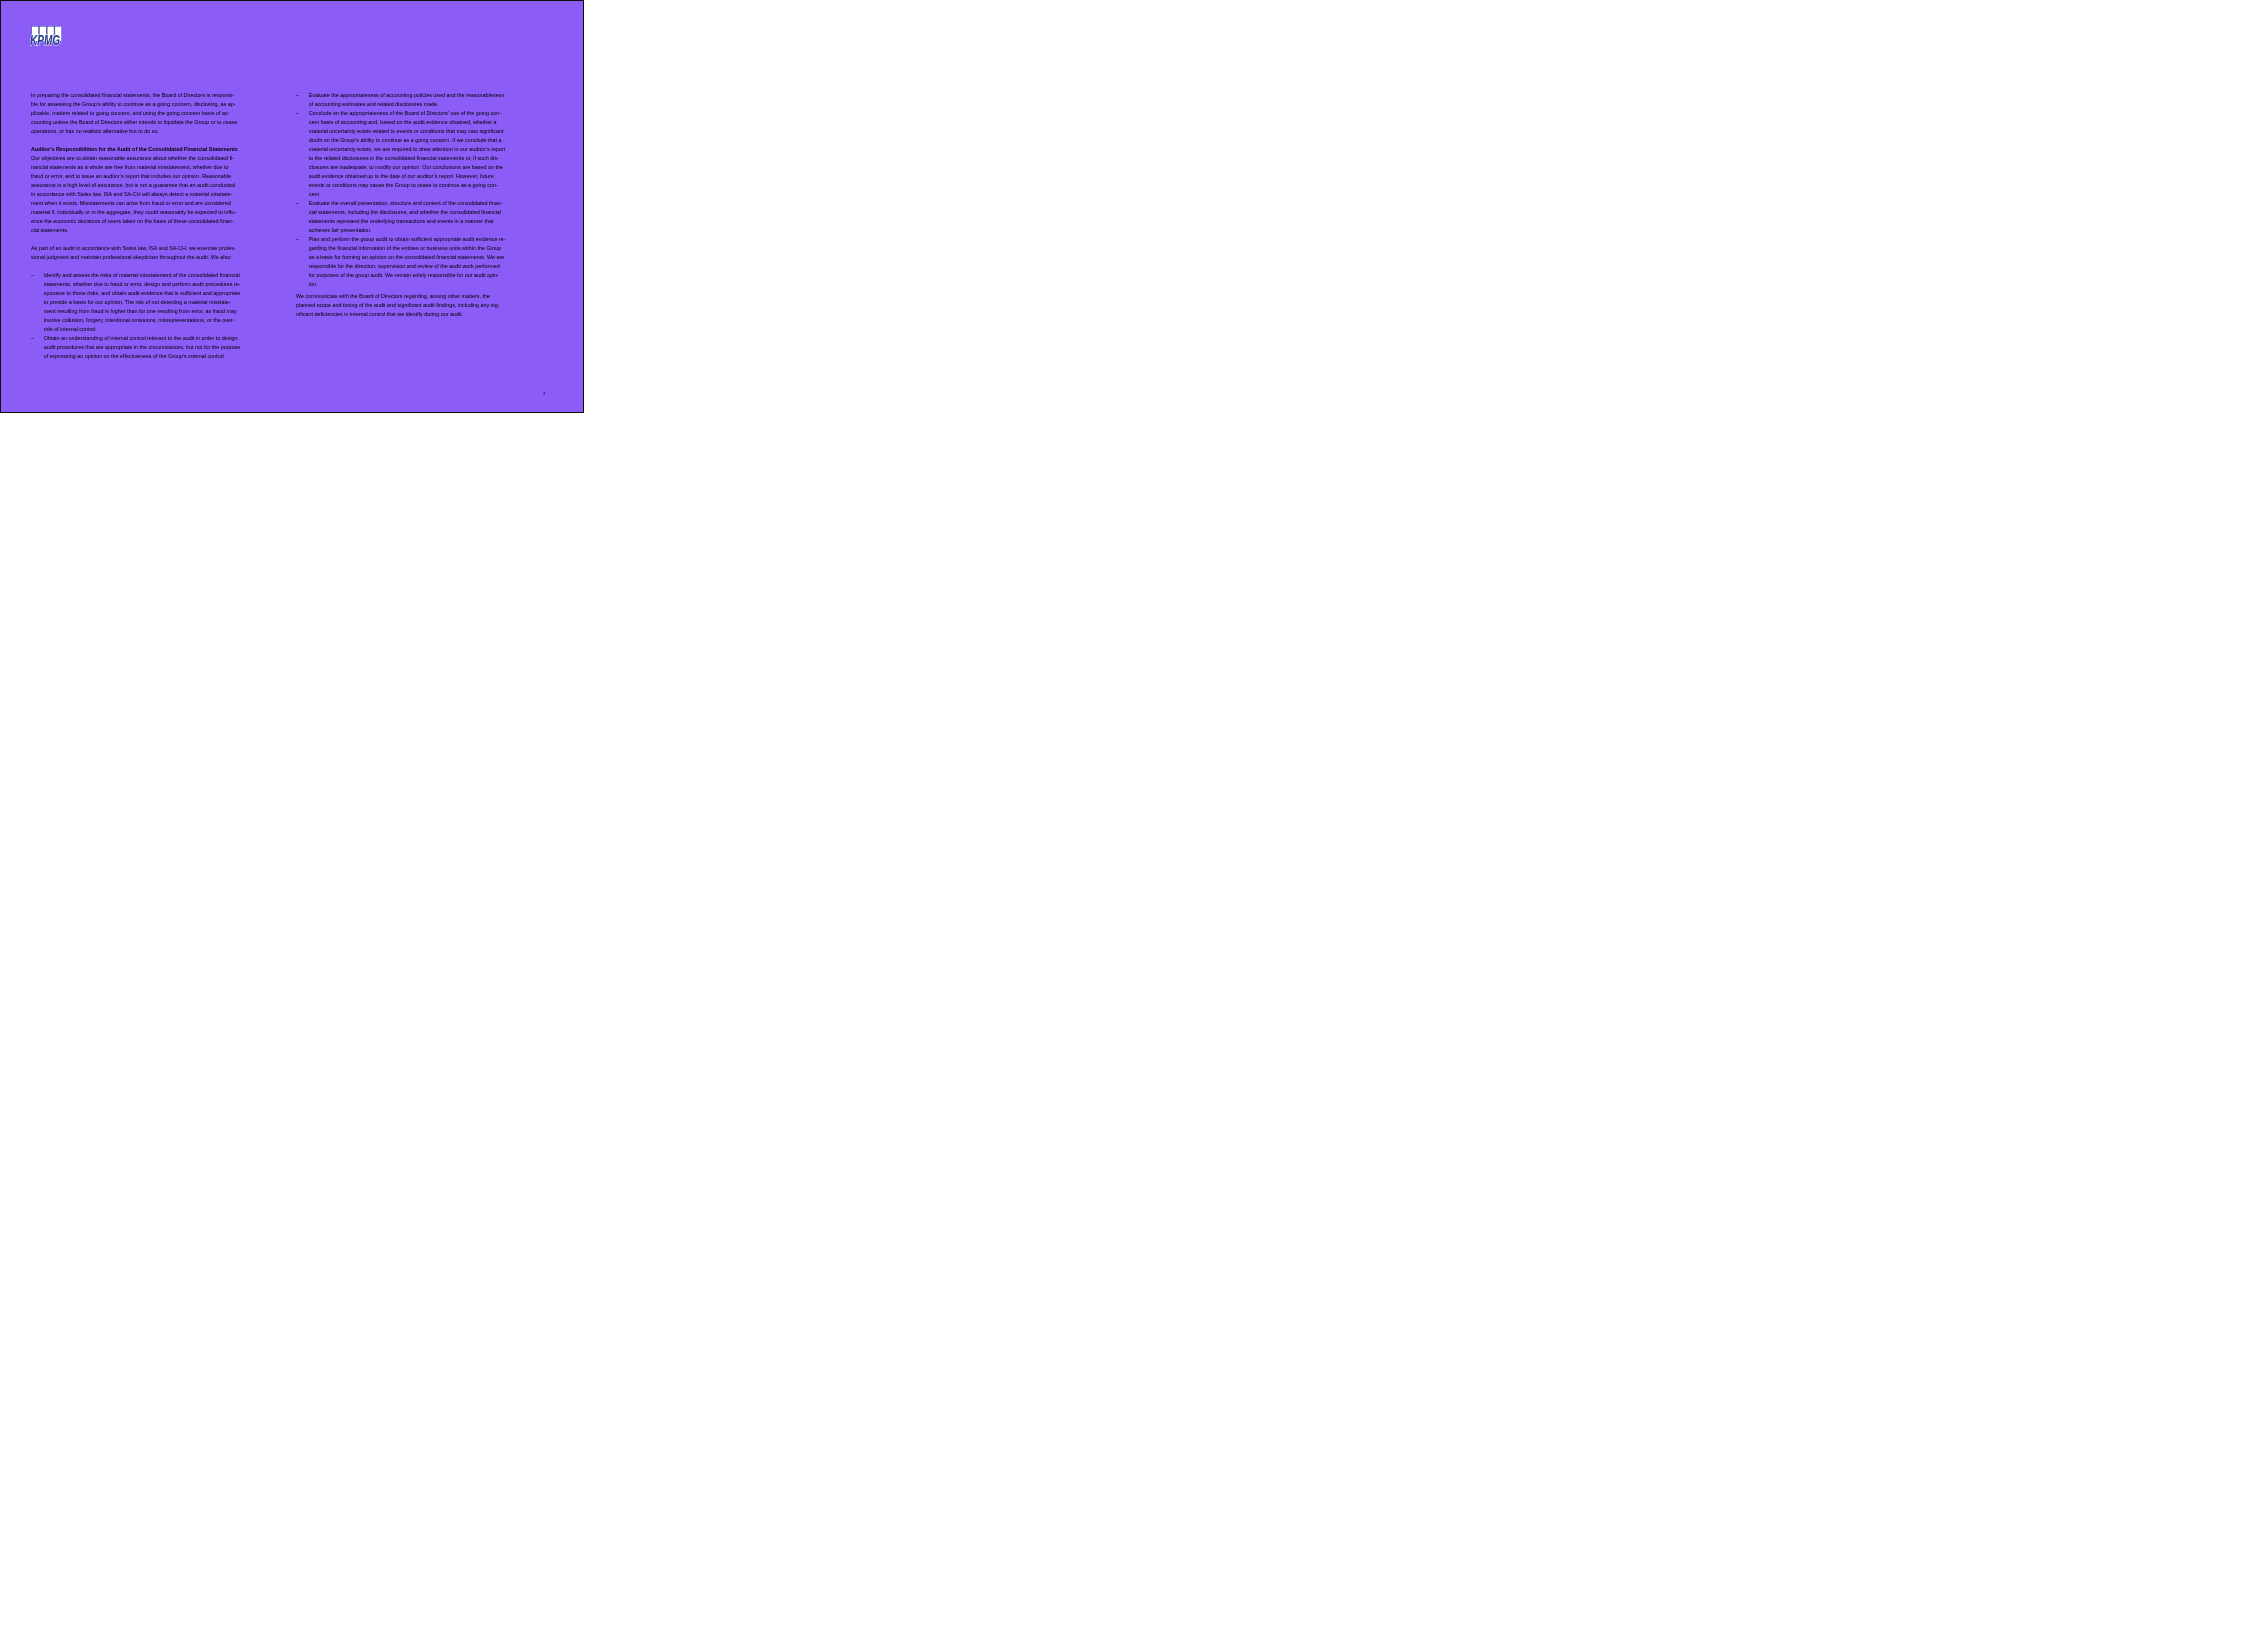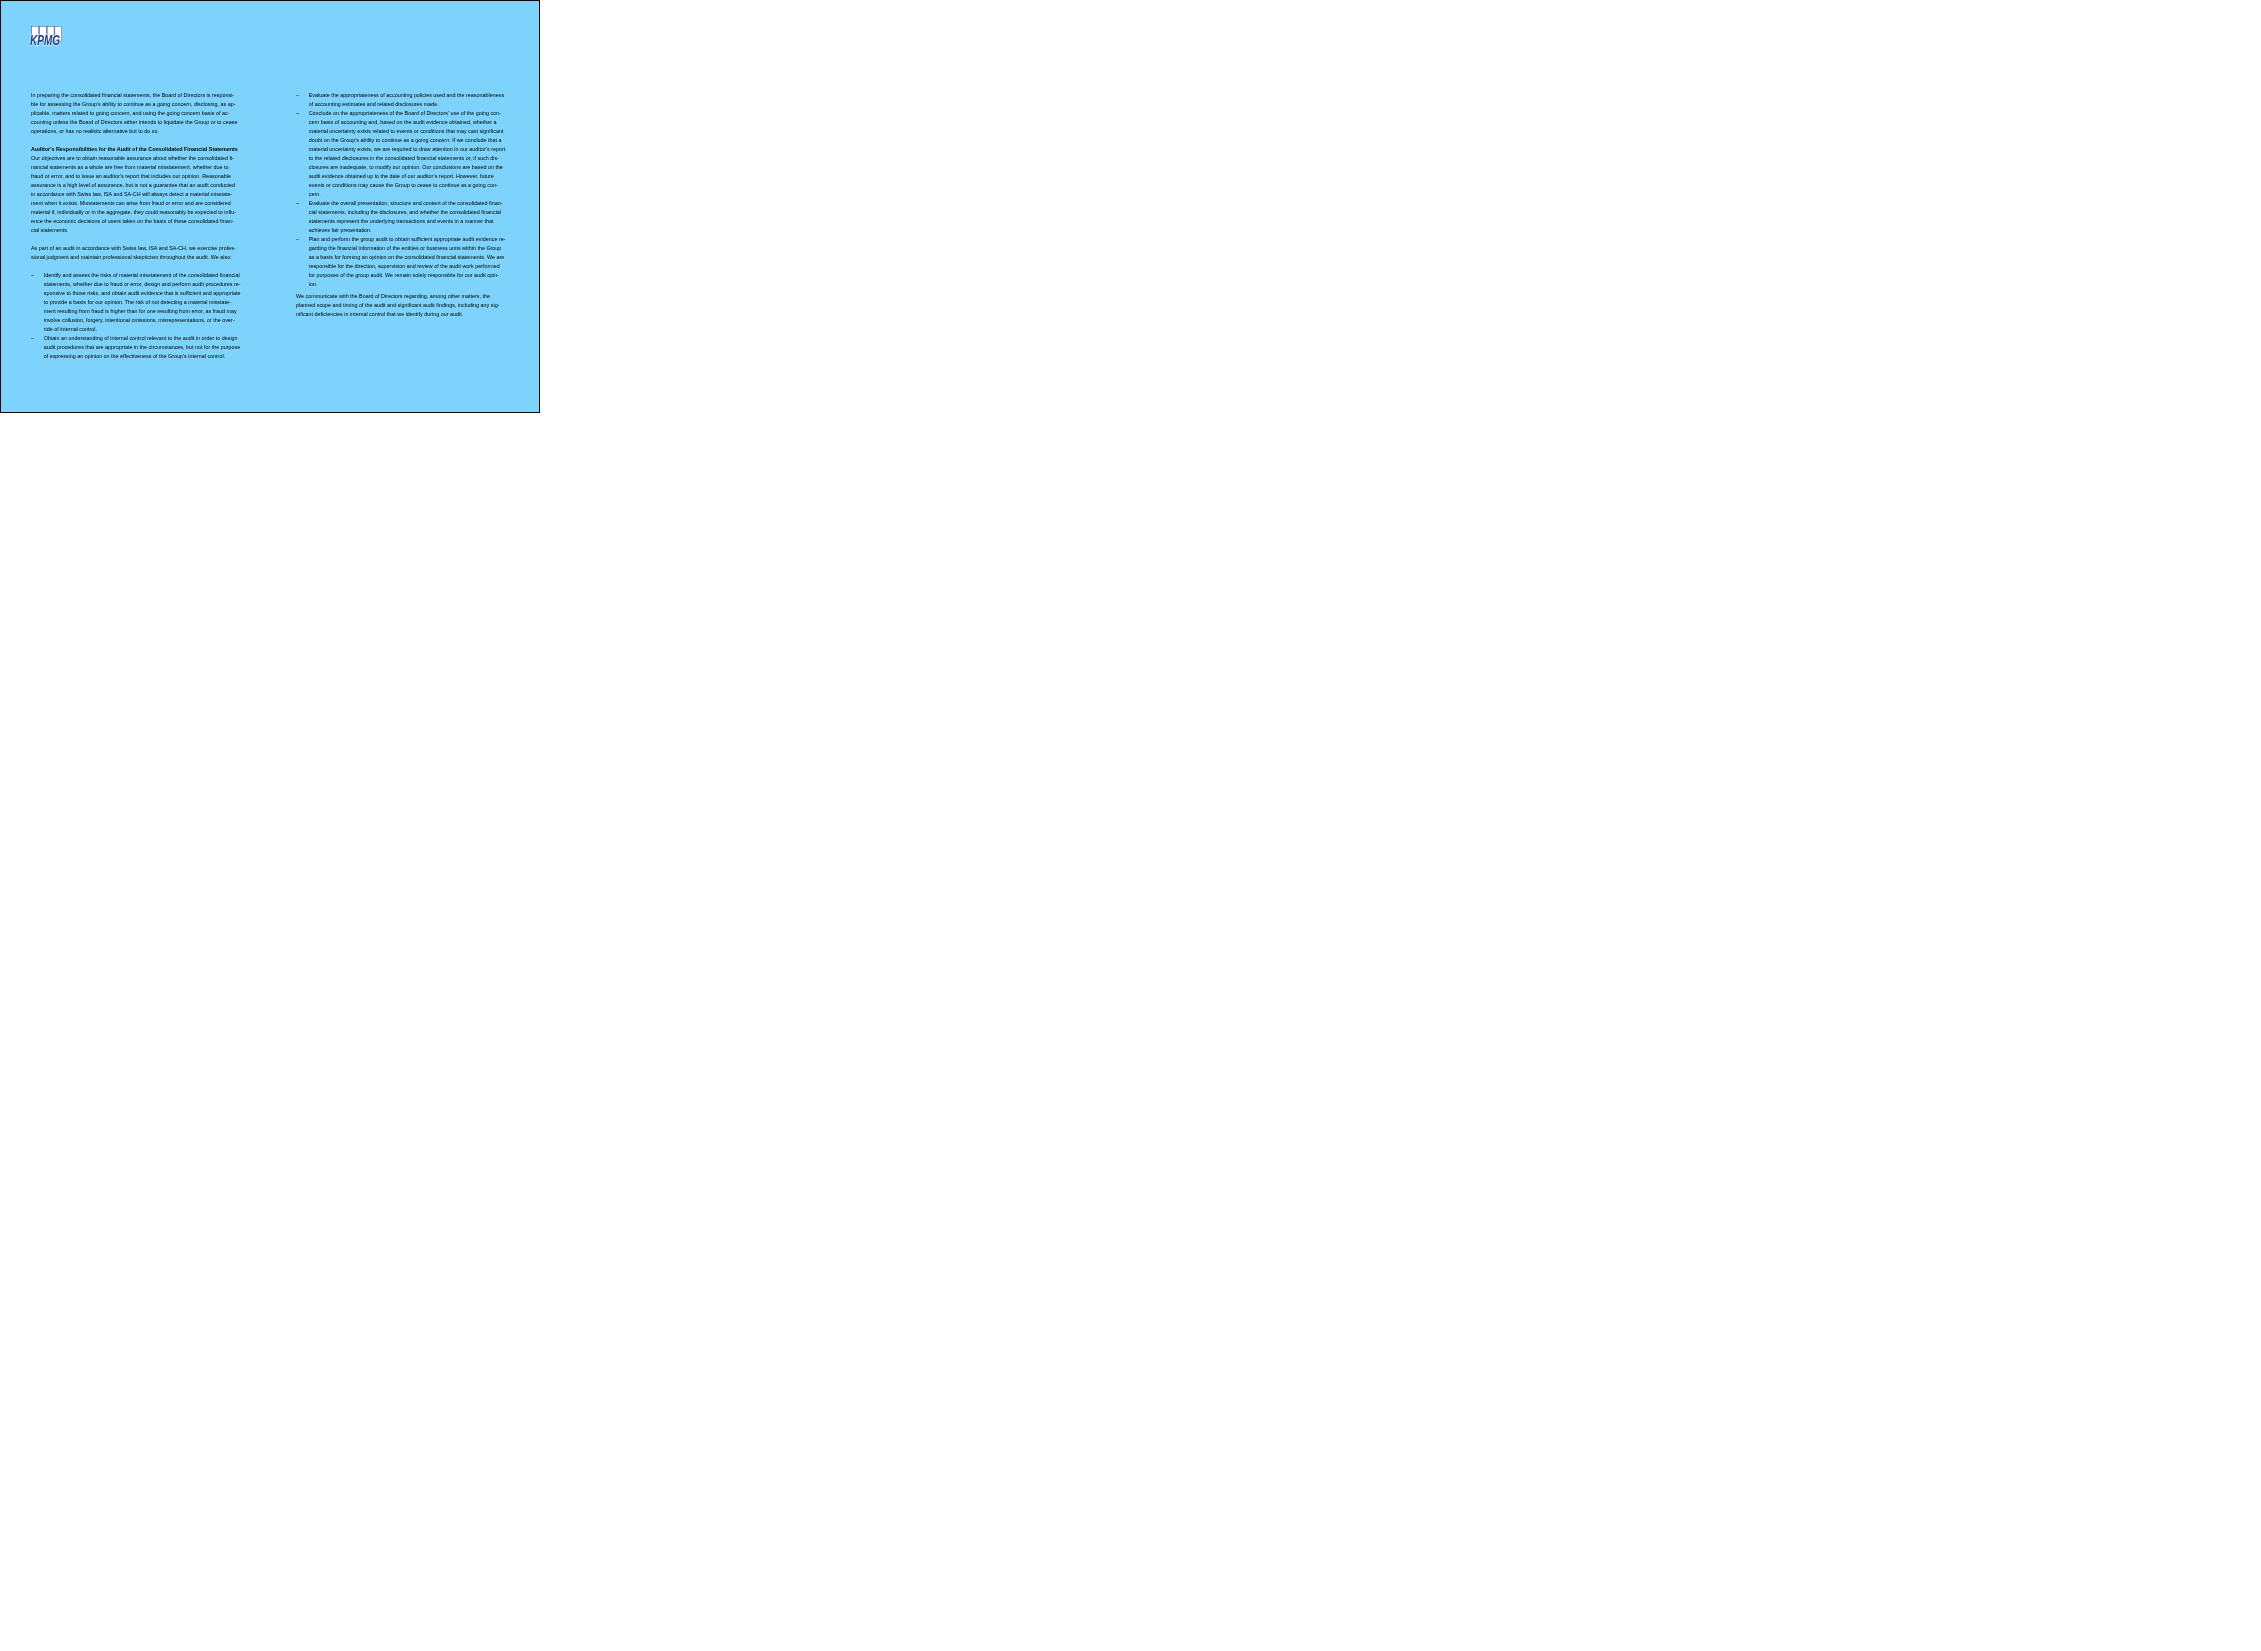--- a/index.html
+++ b/index.html
@@ -1,21 +1,21 @@
 <!DOCTYPE html>
 <html style="font-size:7.2px"><head>
 <meta charset="utf-8">
 <style>
   * { box-sizing: border-box; }
   html,body { margin:0; padding:0; background:#ffffff; }
   .page {
     position: relative;
-    width: 540px;
+    width: 584px;
     height: 413px;
-    background: #7dd3fc;
+    background: #8b5cf6;
     border: 0.9px solid #0a0a0a;
     font-family: "Liberation Sans", sans-serif;
     color: #000000;
     overflow: hidden;
   }
   .logo { position:absolute; left:29px; top:25px; width:32px; }
   .logo svg { display:block; width:100%; height:auto; }
   .logo-text {
     font-family: "Liberation Sans", sans-serif;
     font-weight: bold;

